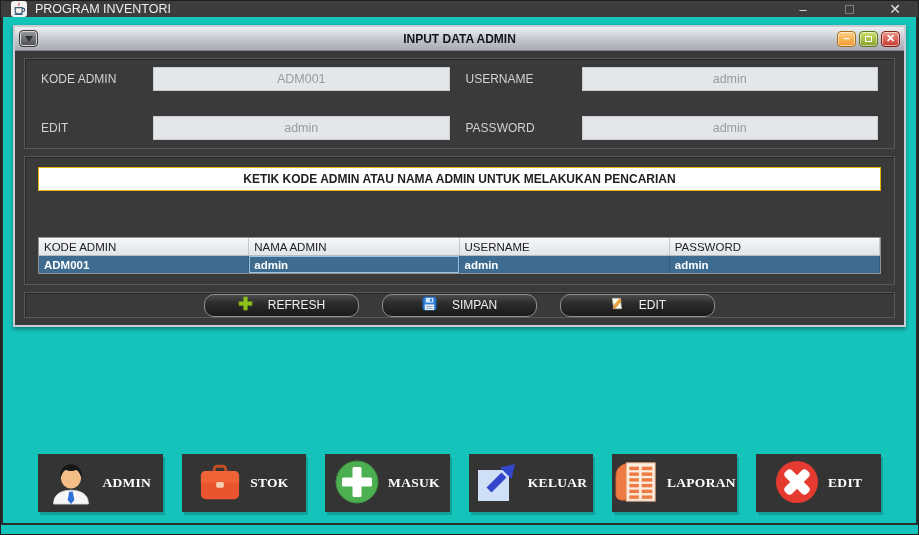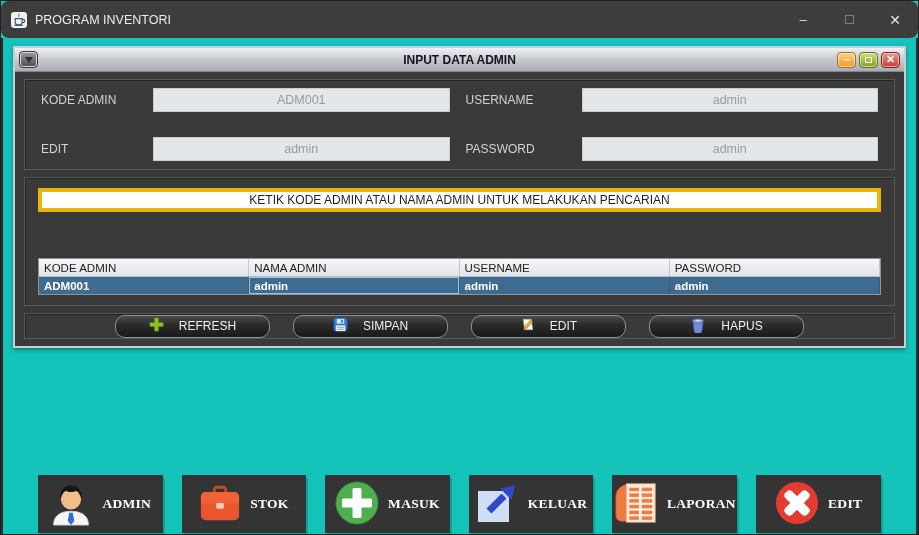--- a/index.html
+++ b/index.html
@@ -1,21 +1,21 @@
 <!DOCTYPE html>
 <html><head>
 <meta charset="utf-8">
 <style>
   html,body{margin:0;padding:0;background:#555;}
   *{box-sizing:border-box;}
   body{font-family:"Liberation Sans",sans-serif;}
   .window{position:relative;width:919px;height:535px;background:#14c4bb;border:1px solid #1f1f1f;overflow:hidden;}
 
   
-  .titlebar{height:37px;background:#3e3c3c;display:flex;align-items:center;border-radius:8px;}
+  .titlebar{height:16px;background:#3e3c3c;display:flex;align-items:center;}
   .titlebar .appicon{width:16px;height:16px;margin-left:10px;flex:0 0 auto;}
   .titlebar .apptitle{color:#ececec;font-size:12.5px;margin-left:8px;flex:1;}
   .winctrl{width:46px;height:27px;display:flex;align-items:center;justify-content:center;color:#e6e6e6;font-size:13px;cursor:default;}
   .winctrl.max .sq{width:9px;height:9px;border:1px solid #7c7c7c;}
   .winctrl.close{font-size:14px;}
 
   
   .content{position:relative;height:508px;background:#14c4bb;border:2px solid #2c2c2c;border-top:none;}
 
   
@@ -35,21 +35,21 @@
 
   .panel{border:1px solid #585858;box-shadow:inset 1px 1px 0 rgba(0,0,0,.35);gap:25px;}
 
   
   .form-panel{height:95px;display:grid;grid-template-columns:96px minmax(0,1fr) 100px minmax(0,1fr);grid-template-rows:1fr 1fr;column-gap:16px;align-items:center;padding:8px 16px;}
   .flabel{color:#d2d2d2;font-size:12px;}
   .finput{width:100%;height:24px;background:#e4e7ea;border:1px solid #c9cdd2;text-align:center;color:#999b9e;font-size:12.5px;font-family:"Liberation Sans",sans-serif;outline:none;}
 
   
   .table-panel{flex:1;display:flex;flex-direction:column;padding:10px 13px;}
-  .search-input{height:24px;margin-bottom:21px;background:#fff;border:4px solid #eab308;font-weight:normal;font-size:12px;text-align:center;color:#1f1f1f;font-family:"Liberation Sans",sans-serif;outline:none;}
+  .search-input{height:24px;margin-bottom:21px;background:#fff;border:1px solid #eab308;font-weight:bold;font-size:12px;text-align:center;color:#1f1f1f;font-family:"Liberation Sans",sans-serif;outline:none;}
   .grid-table{flex:1;background:#eef0f2;border:1px solid #8d9399;display:flex;flex-direction:column;overflow:hidden;}
   .thead{display:grid;grid-template-columns:repeat(4,1fr);background:linear-gradient(#f5f7f9,#e1e4e8);border-bottom:1px solid #b7bbc0;}
   .th{font-size:11.5px;color:#202020;padding:3px 5px 2px;border-right:1px solid #c5c9cd;white-space:nowrap;}
   .trow{display:grid;grid-template-columns:repeat(4,1fr);background:#3d6c90;}
   .td{font-size:11.5px;font-weight:bold;color:#fff;padding:2.5px 5px;border-right:1px solid #355e7e;white-space:nowrap;}
   .td.focus-cell{box-shadow:inset 0 0 0 1px #9cc3e0;}
 
   
   .btns-panel{height:38px;display:flex;align-items:center;justify-content:center;gap:23px;}
   .action-btn{width:155px;height:23px;border-radius:10px;border:1px solid #8f8f8f;background:linear-gradient(#4b4b4b,#2b2b2b 42%,#1a1a1a);color:#efefef;font-size:12px;font-family:"Liberation Sans",sans-serif;display:flex;align-items:center;justify-content:center;gap:15px;cursor:pointer;}
@@ -155,30 +155,20 @@
           </button>
           <button class="action-btn">
             <span>
               <svg width="15" height="15" viewBox="0 0 16 16">
                 <path d="M3.5 2.5 h8.5 l1.5 11 h-8.5 z" fill="#fbfbf0" stroke="#b9b9a4" stroke-width=".8"></path>
                 <path d="M5 10.5 L11 3.2 l2.3 1.9 L7.2 12.4 l-3.1 1.1 z" fill="#f0a33c" stroke="#c77d1c" stroke-width=".5"></path>
               </svg>
             </span>
             <span>EDIT</span>
           </button>
-          <button class="action-btn">
-            <span>
-              <svg width="16" height="16" viewBox="0 0 16 16">
-                <path d="M3 4.2 l1.1 9.3 a2 1.7 0 0 0 7.8 0 L13 4.2 z" fill="#6f8cdc" stroke="#4a63b4" stroke-width=".8"></path>
-                <ellipse cx="8" cy="3.8" rx="5.4" ry="1.9" fill="#8ea6e8" stroke="#5570c0" stroke-width=".8"></ellipse>
-                <ellipse cx="8" cy="3.6" rx="2.8" ry=".9" fill="#cdd9f6"></ellipse>
-              </svg>
-            </span>
-            <span>HAPUS</span>
-          </button>
         </div>
 
       </div>
     </div>
 
     <div class="navbar">
 
       <button class="nav-btn">
         <span>
           <svg width="44" height="48" viewBox="0 0 48 50">

